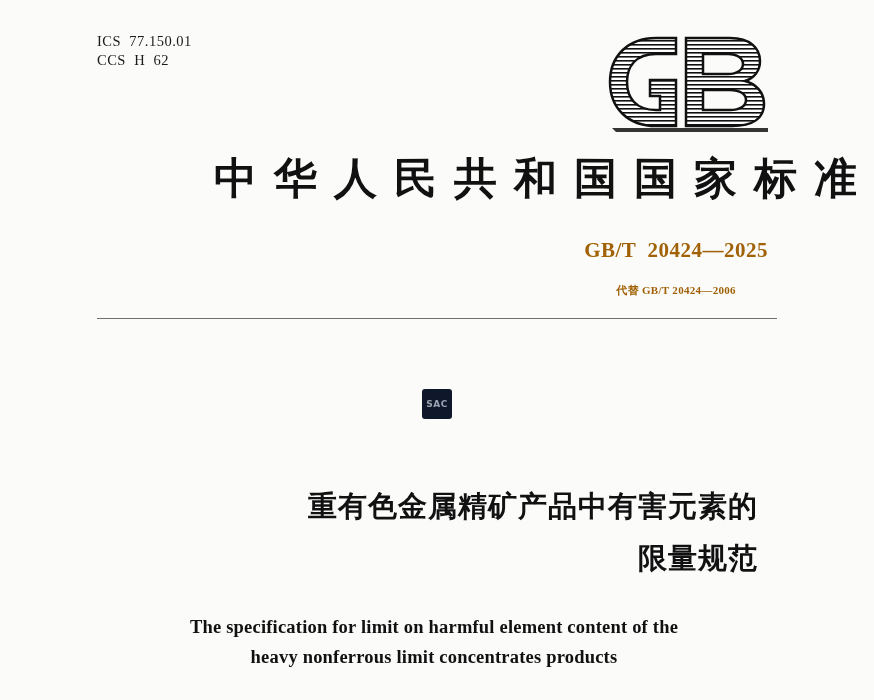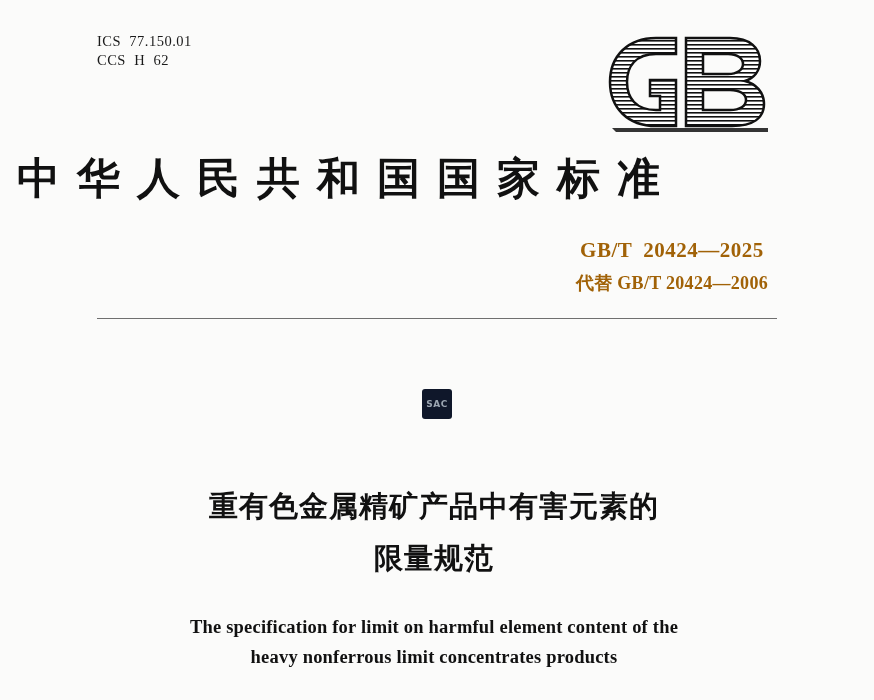--- a/index.html
+++ b/index.html
@@ -39,21 +39,21 @@
     width: 180px;
     height: 108px;
   }
 
   
   .cn-standard-title {
     position: absolute;
     left: 0;
     right: 0;
     top: 150px;
-    text-align: left;
+    text-align: right;
     font-family: Liberation Mono, monospace;
     font-weight: bold;
     font-size: 43px;
     letter-spacing: 17px;
     text-indent: 17px;
     color: #111;
   }
 
   
   .std-no {
@@ -64,22 +64,22 @@
     font-family: "Liberation Serif", serif;
     font-weight: bold;
     color: #a16207;
   }
   .std-no .main {
     font-size: 21px;
     letter-spacing: 0.5px;
     white-space: pre;
   }
   .std-no .replace {
-    margin-top: 8px;
-    font-size: 18px;
+    margin-top: 20px;
+    font-size: 11px;
     letter-spacing: 0.3px;
     white-space: pre;
   }
 
   
   .rule {
     position: absolute;
     left: 97px;
     right: 97px;
     top: 318px;
@@ -106,21 +106,21 @@
     letter-spacing: 0.5px;
     color: #9aa4b0;
   }
 
   
   .doc-title-cn {
     position: absolute;
     left: 110px;
     right: 116px;
     top: 480px;
-    text-align: center;
+    text-align: right;
     font-family: "DejaVu Sans", sans-serif;
     font-weight: bold;
     font-size: 29px;
     line-height: 52px;
     letter-spacing: 1px;
     color: #111;
   }
   .doc-title-en {
     position: absolute;
     left: 110px;

